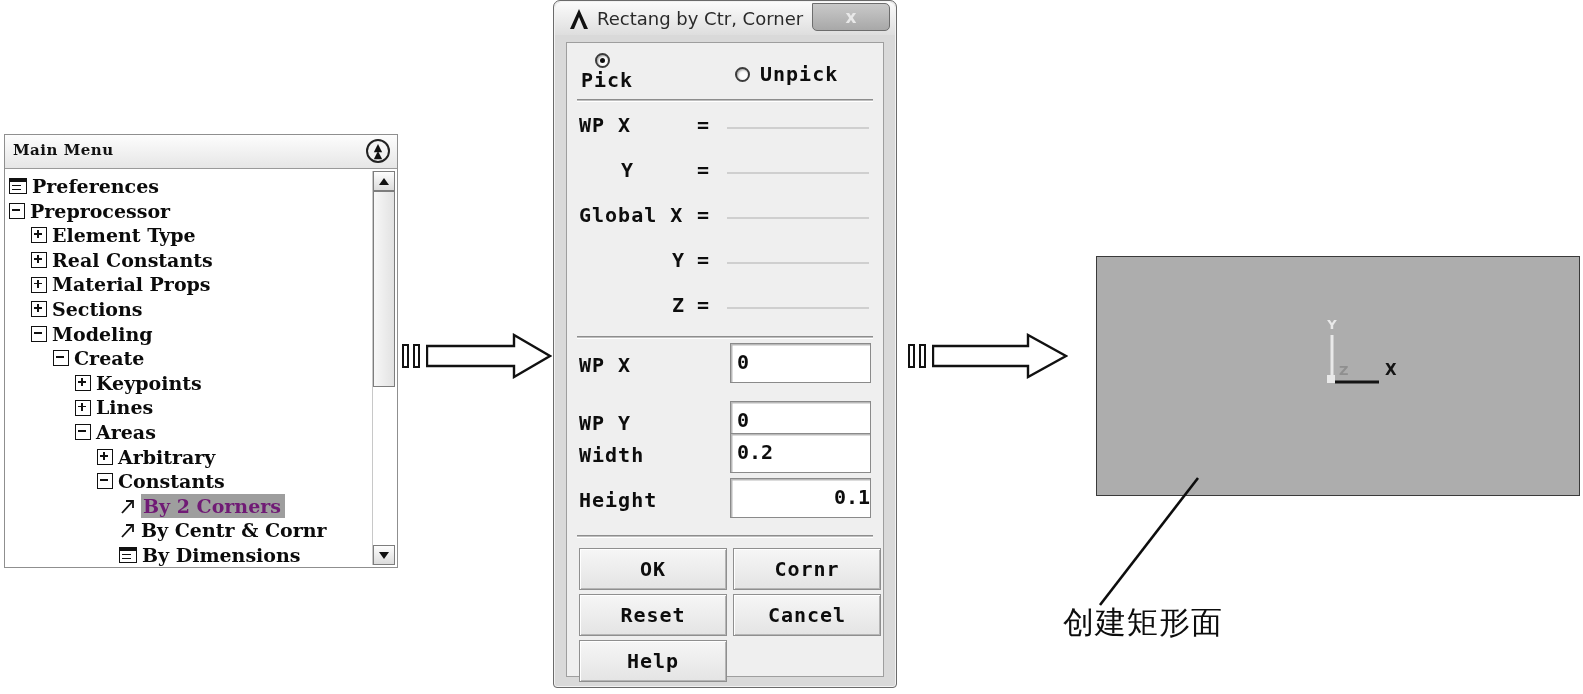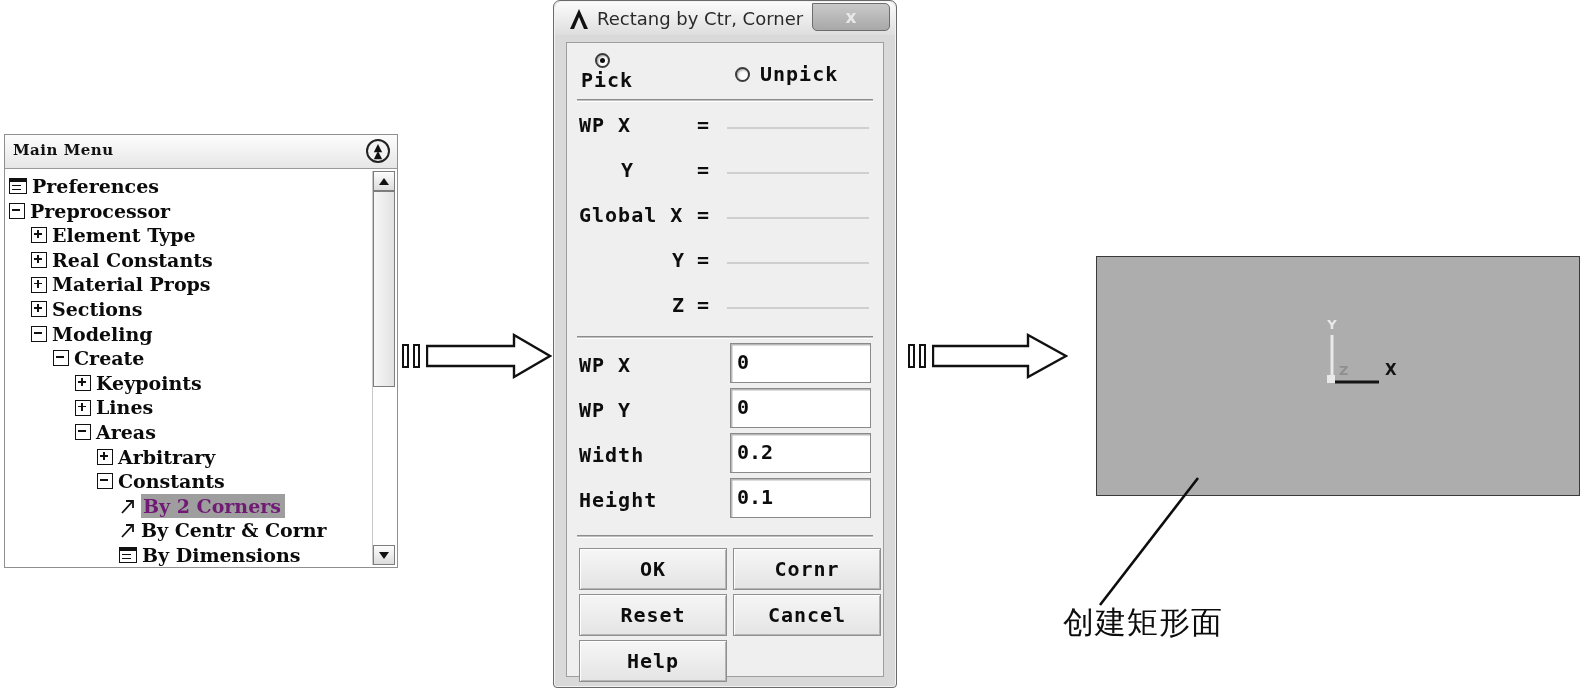--- a/index.html
+++ b/index.html
@@ -436,29 +436,29 @@
       <span class="coord-eq dlg-label" style="top:8px;">=</span>
       <span class="coord-val"></span>
     </div>
 
     <div class="hsep" style="top:293px;"></div>
 
     <div class="field-row" style="top:300px;">
       <span class="field-label dlg-label">WP X</span>
       <div class="field-input">0</div>
     </div>
-    <div class="field-row" style="top:345px;padding-left:15px;">
+    <div class="field-row" style="top:358px;padding-left:15px;">
       <span class="field-label dlg-label">WP Y</span>
       <div class="field-input">0</div>
     </div>
     <div class="field-row" style="top:390px;">
       <span class="field-label dlg-label">Width</span>
       <div class="field-input">0.2</div>
     </div>
-    <div class="field-row" style="top:435px;">
+    <div class="field-row" style="top:435px;text-align:right;">
       <span class="field-label dlg-label">Height</span>
       <div class="field-input">0.1</div>
     </div>
 
     <div class="hsep" style="top:492px;"></div>
 
     <div class="dlg-btn" style="left:12px;top:505px;width:148px;">OK</div>
     <div class="dlg-btn" style="left:166px;top:505px;width:148px;">Cornr</div>
     <div class="dlg-btn" style="left:12px;top:551px;width:148px;">Reset</div>
     <div class="dlg-btn" style="left:166px;top:551px;width:148px;text-align:center;">Cancel</div>

